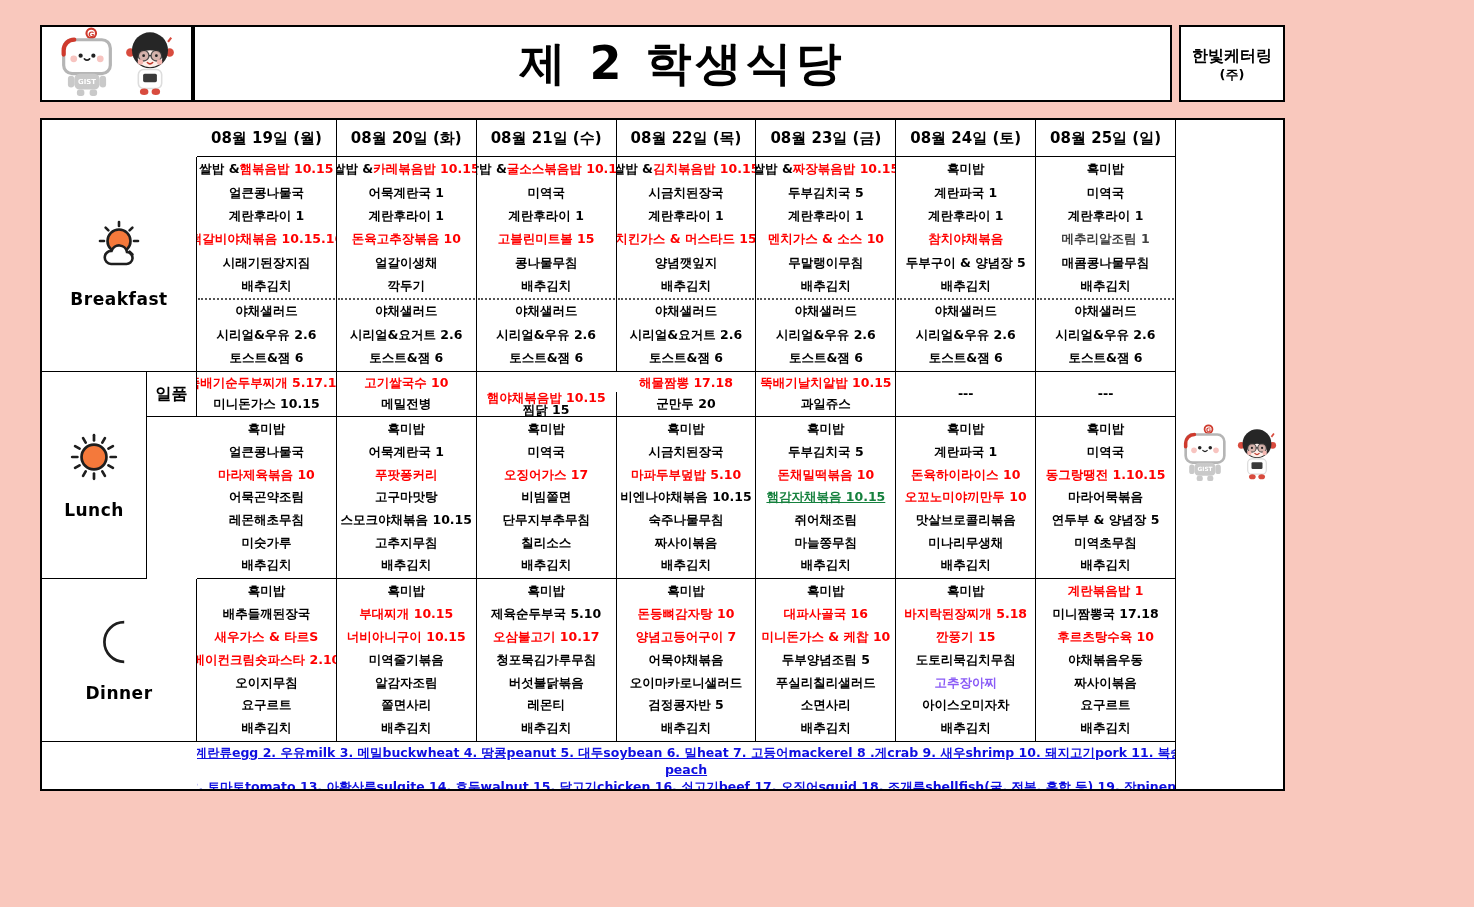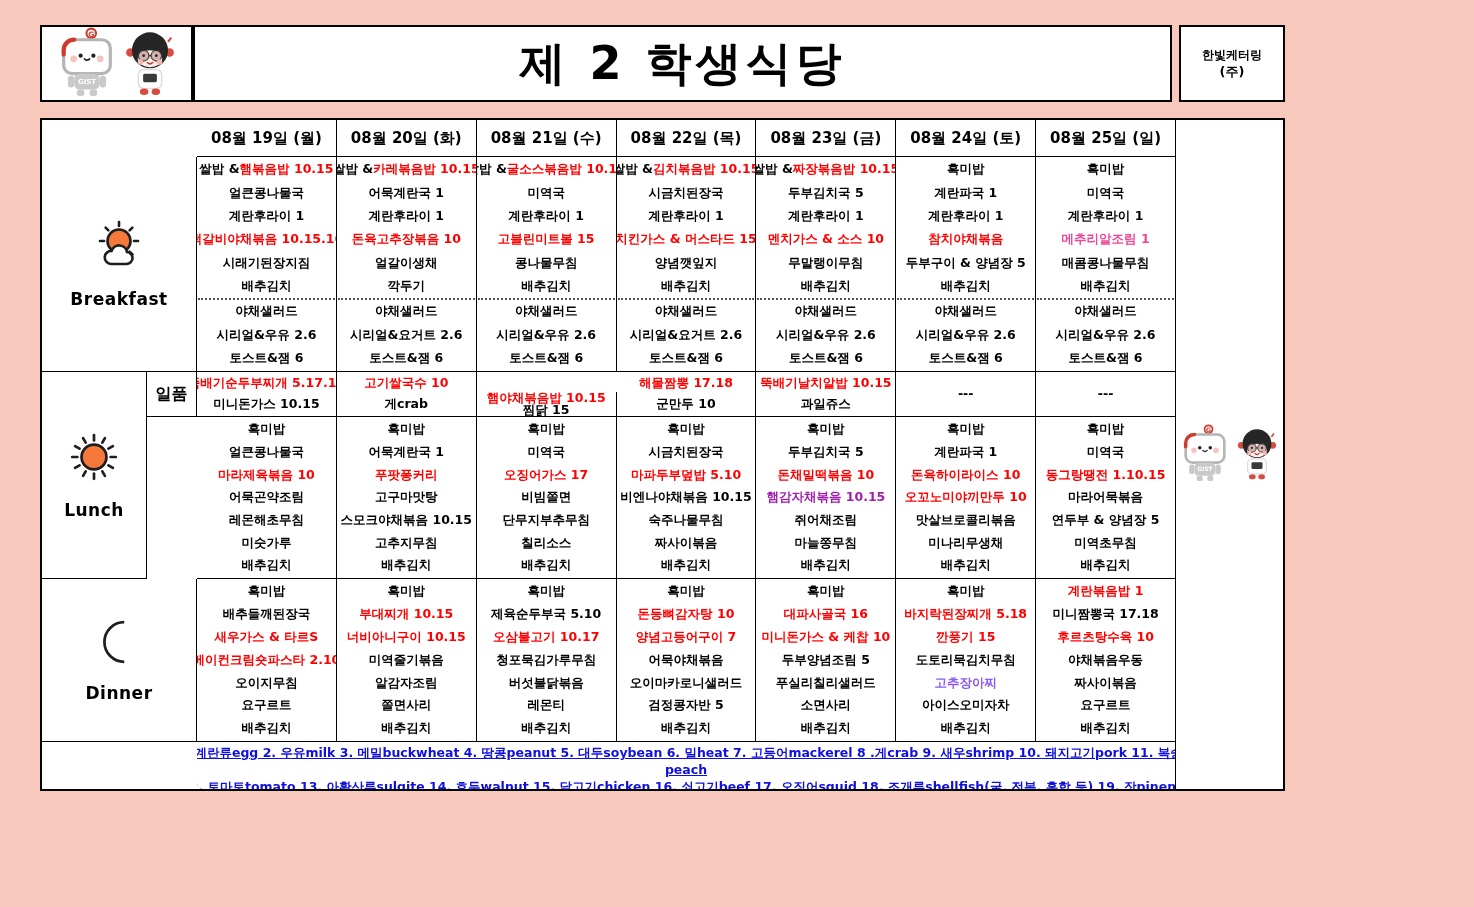--- a/index.html
+++ b/index.html
@@ -9,21 +9,21 @@
     font-family:"DejaVu Sans","Liberation Sans",sans-serif;
     font-weight:bold;
     position:relative;
     overflow:hidden;
   }
   .box{position:absolute;background:#fff;border:2px solid #000}
   .mascot-box{left:40px;top:25px;width:153px;height:77px;display:flex;align-items:center;justify-content:center;gap:10px}
   .title-box{left:193px;top:25px;width:979px;height:77px;display:flex;align-items:center;justify-content:center}
   .title-text{font-size:46px;letter-spacing:4px;color:#000}
   .vendor-box{left:1179px;top:25px;width:106px;height:77px;display:flex;flex-direction:column;align-items:center;justify-content:center}
-  .vendor-name{font-size:12px;line-height:1.4}
+  .vendor-name{font-size:16px;line-height:1.4}
   .vendor-suffix{font-size:13px;line-height:1.2}
 
   .menu-table{
     position:absolute;left:40px;top:118px;width:1245px;height:673px;
     background:#fff;border:2px solid #000;
     display:grid;
     grid-template-columns:105px 50px repeat(7,1fr) 107px;
     grid-template-rows:37px 215px 45px 162px 163px auto;
   }
   .cell{border-right:1px solid #000;border-bottom:1px solid #000;display:flex;align-items:center;justify-content:center;overflow:hidden;background:#fff}
@@ -335,21 +335,21 @@
         <div class="menu-line">
           <span style="color: rgb(0, 0, 0);">흑미밥</span>
         </div>
         <div class="menu-line">
           <span style="color: rgb(0, 0, 0);">미역국</span>
         </div>
         <div class="menu-line">
           <span style="color: rgb(0, 0, 0);">계란후라이 1</span>
         </div>
         <div class="menu-line">
-          <span style="color: #ec4899;">메추리알조림 1</span>
+          <span style="color: #404040;">메추리알조림 1</span>
         </div>
         <div class="menu-line">
           <span style="color: rgb(0, 0, 0);">매콤콩나물무침</span>
         </div>
         <div class="menu-line">
           <span style="color: rgb(0, 0, 0);">배추김치</span>
         </div>
       </div>
       <div class="grp grp-common">
         <div class="menu-line">
@@ -392,37 +392,37 @@
       </div>
       <div class="menu-line">
         <span style="color: rgb(0, 0, 0);">미니돈가스 10.15</span>
       </div>
     </div>
     <div class="cell menu" style="grid-area: 3 / 4;">
       <div class="menu-line">
         <span style="color: rgb(255, 0, 0);">고기쌀국수 10</span>
       </div>
       <div class="menu-line">
-        <span style="color: rgb(0, 0, 0);">게crab</span>
+        <span style="color: rgb(0, 0, 0);">메밀전병</span>
       </div>
     </div>
     <div class="cell menu" style="grid-area: 3 / 5; margin-top: 20px;">
       <div class="menu-line">
         <span style="color: rgb(255, 0, 0);">햄야채볶음밥 10.15</span>
       </div>
       <div class="menu-line">
         <span style="color: rgb(0, 0, 0);">찜닭 15</span>
       </div>
     </div>
     <div class="cell menu" style="grid-area: 3 / 6;">
       <div class="menu-line">
         <span style="color: rgb(255, 0, 0);">해물짬뽕 17.18</span>
       </div>
       <div class="menu-line">
-        <span style="color: rgb(0, 0, 0);">군만두 10</span>
+        <span style="color: rgb(0, 0, 0);">군만두 20</span>
       </div>
     </div>
     <div class="cell menu" style="grid-area: 3 / 7;">
       <div class="menu-line">
         <span style="color: rgb(255, 0, 0); text-align: center;">뚝배기날치알밥 10.15</span>
       </div>
       <div class="menu-line">
         <span style="color: rgb(0, 0, 0);">과일쥬스</span>
       </div>
     </div>
@@ -532,21 +532,21 @@
       <div class="menu-line">
         <span style="color: rgb(0, 0, 0);">흑미밥</span>
       </div>
       <div class="menu-line">
         <span style="color: rgb(0, 0, 0);">두부김치국 5</span>
       </div>
       <div class="menu-line">
         <span style="color: rgb(255, 0, 0);">돈채밀떡볶음 10</span>
       </div>
       <div class="menu-line">
-        <span style="color: #a21caf;">햄감자채볶음 10.15</span>
+        <span style="color: #15803d; text-decoration: underline;">햄감자채볶음 10.15</span>
       </div>
       <div class="menu-line">
         <span style="color: rgb(0, 0, 0);">쥐어채조림</span>
       </div>
       <div class="menu-line">
         <span style="color: rgb(0, 0, 0);">마늘쫑무침</span>
       </div>
       <div class="menu-line">
         <span style="color: rgb(0, 0, 0);">배추김치</span>
       </div>

